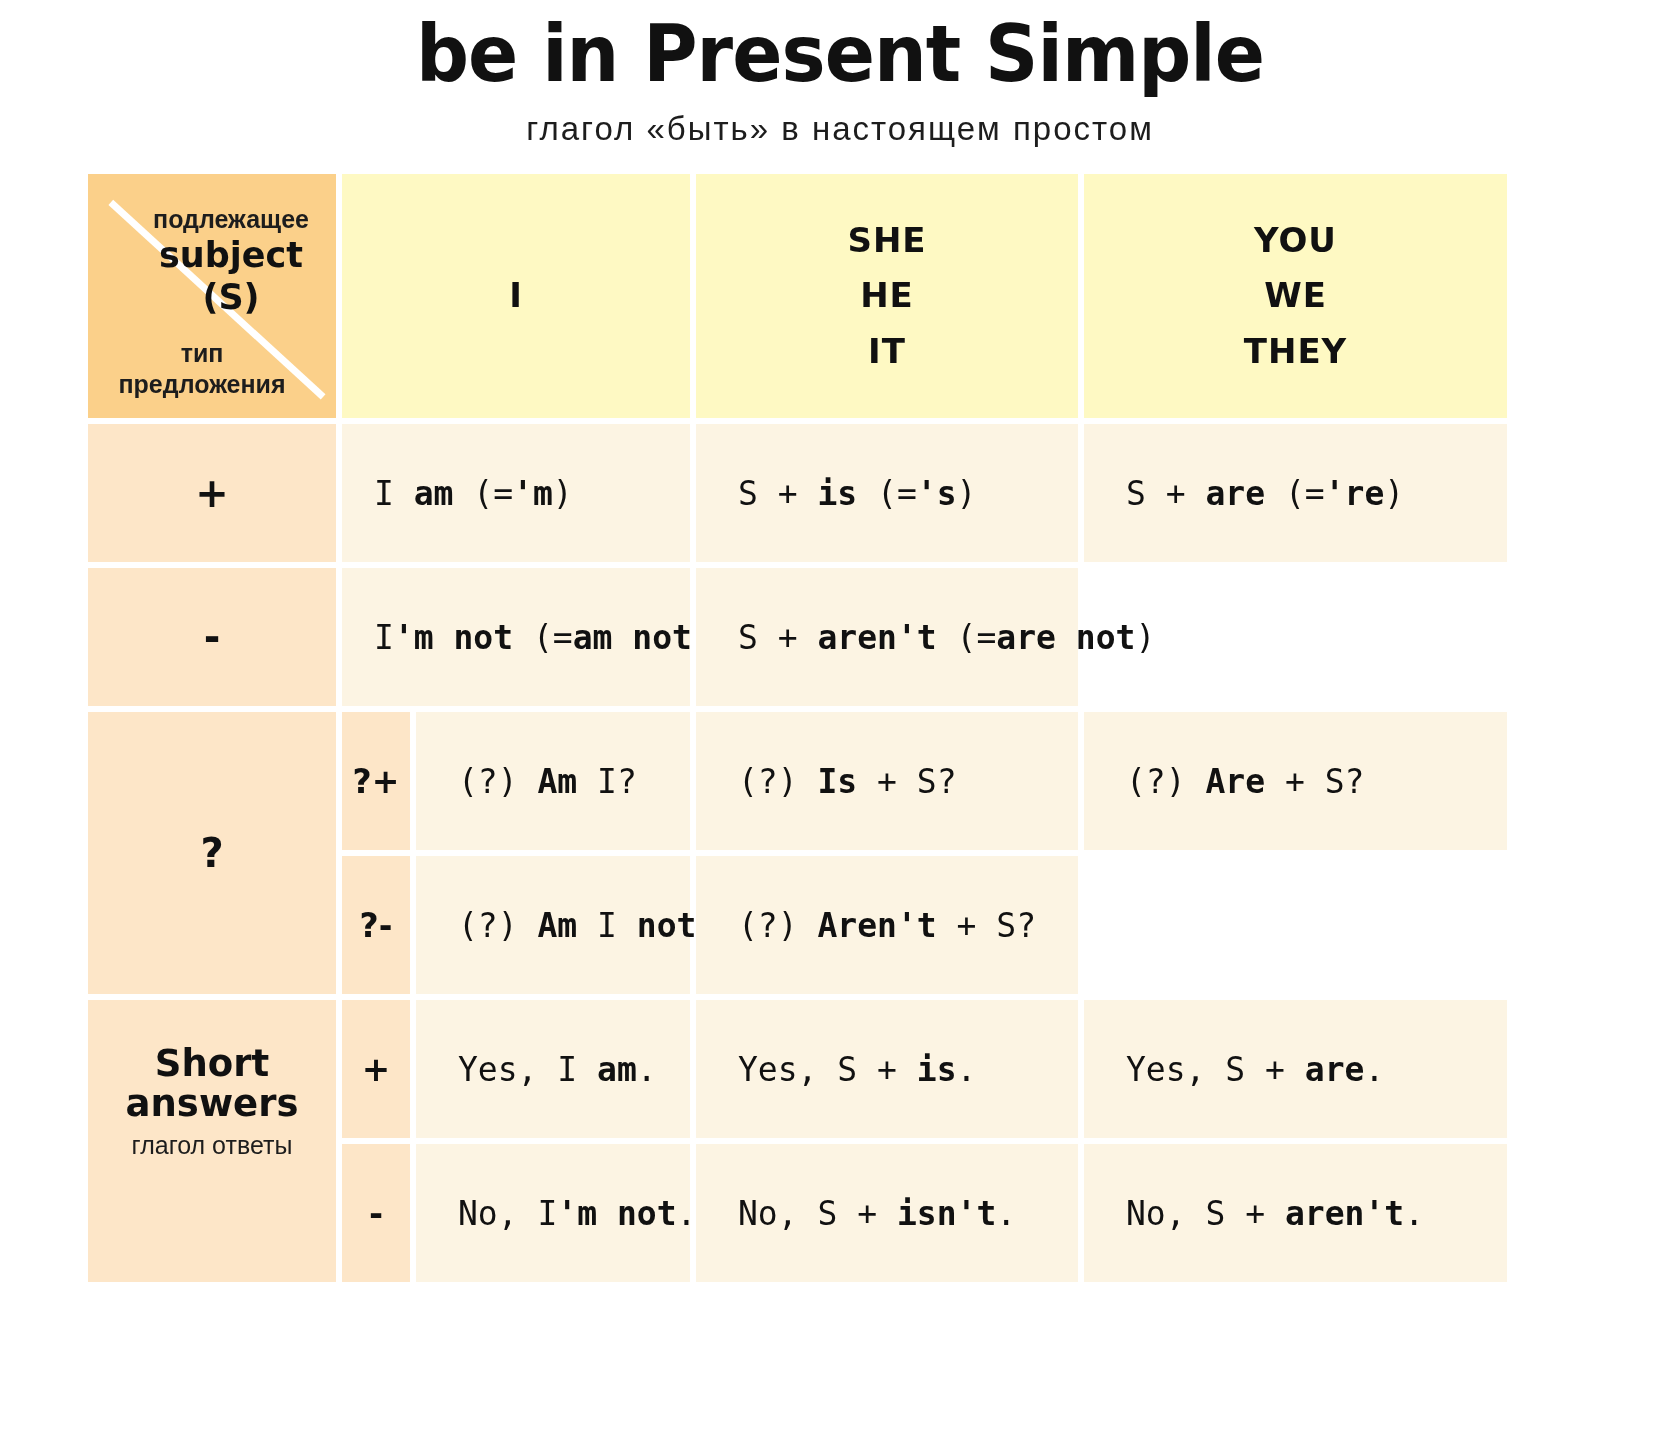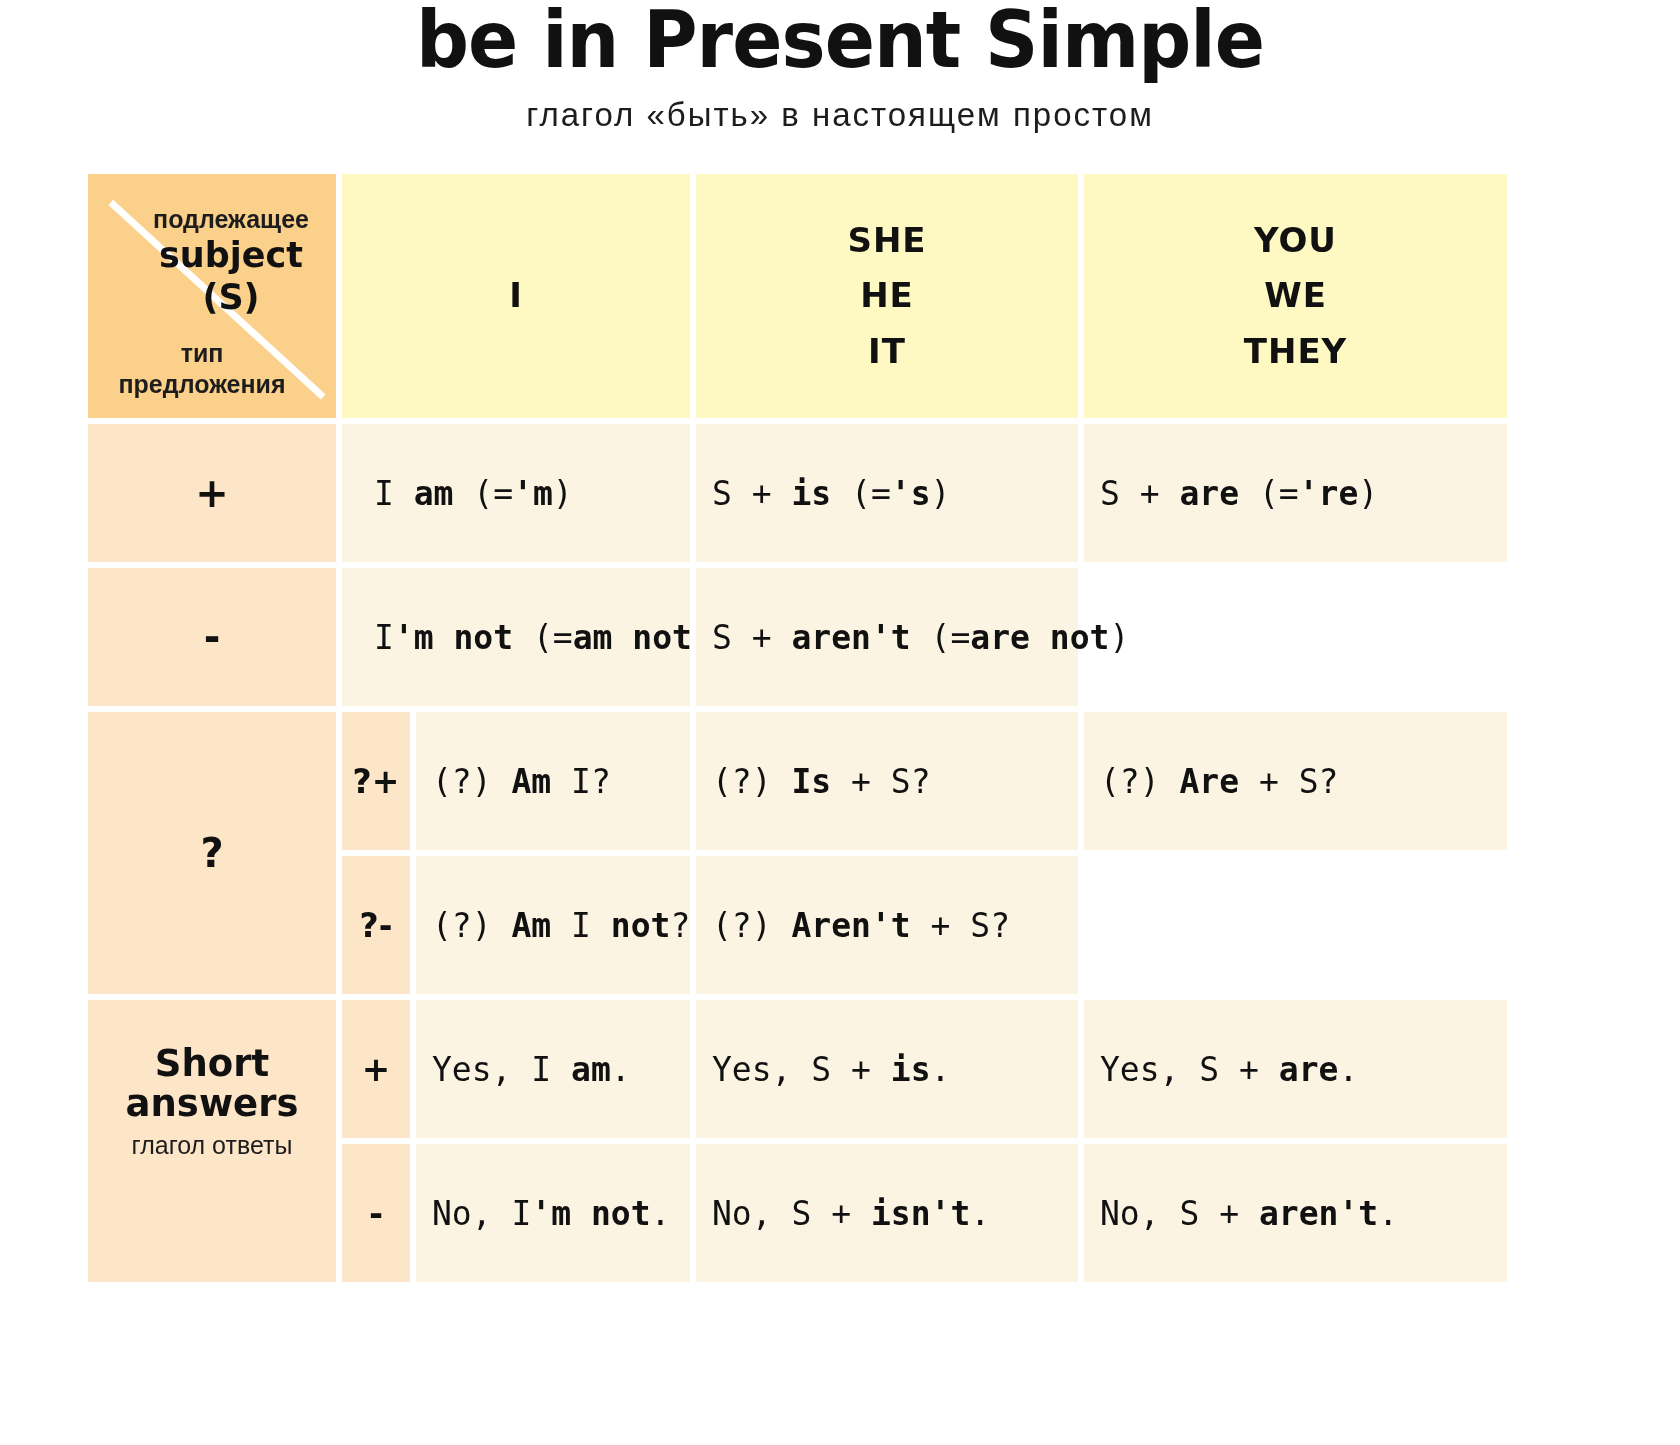--- a/index.html
+++ b/index.html
@@ -14,20 +14,21 @@
   .page {
     position: relative;
     width: 1680px;
     height: 1445px;
     background: #ffffff;
     overflow: hidden;
   }
 
   
   .title-block {
+    padding-top: 14px;
     text-align: center;
   }
   .title-main {
     font-family: "DejaVu Sans", sans-serif;
     font-weight: 700;
     font-size: 78px;
     line-height: 1.05;
     letter-spacing: -1px;
     color: #111111;
     transform: scaleX(0.95);
@@ -189,21 +190,21 @@
 
   
   .mono {
     font-family: "DejaVu Sans Mono", monospace;
     font-size: 33px;
     letter-spacing: 0px;
     color: #111111;
     white-space: nowrap;
   }
   .mono b { font-weight: 700; }
-  .pad-l { padding-left: 16px; }
+  .pad-l { padding-left: 16px; margin-left: 26px; }
   .pad-l-wide { padding-left: 32px; }
 
   
   .span23 { grid-column: 2 / 4; }
 </style>
 </head>
 <body>
 
 <div class="page">
 

